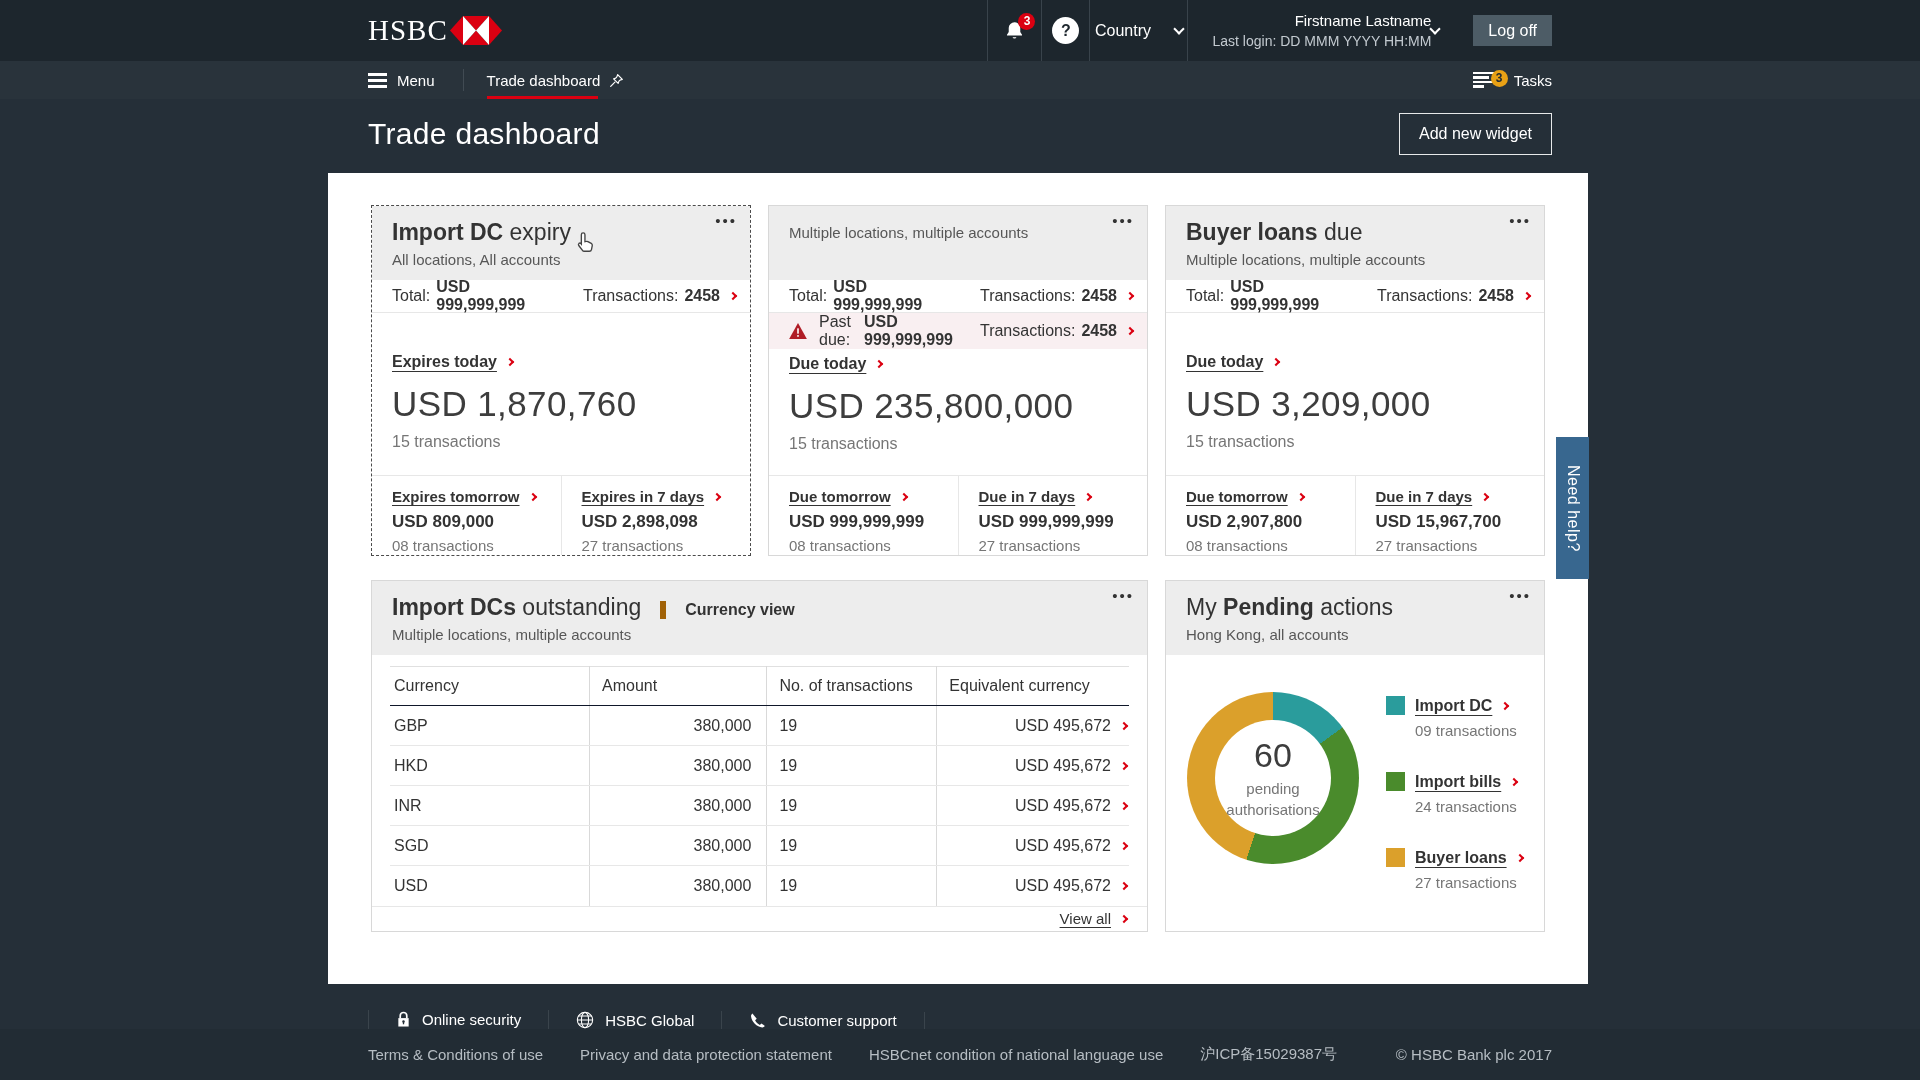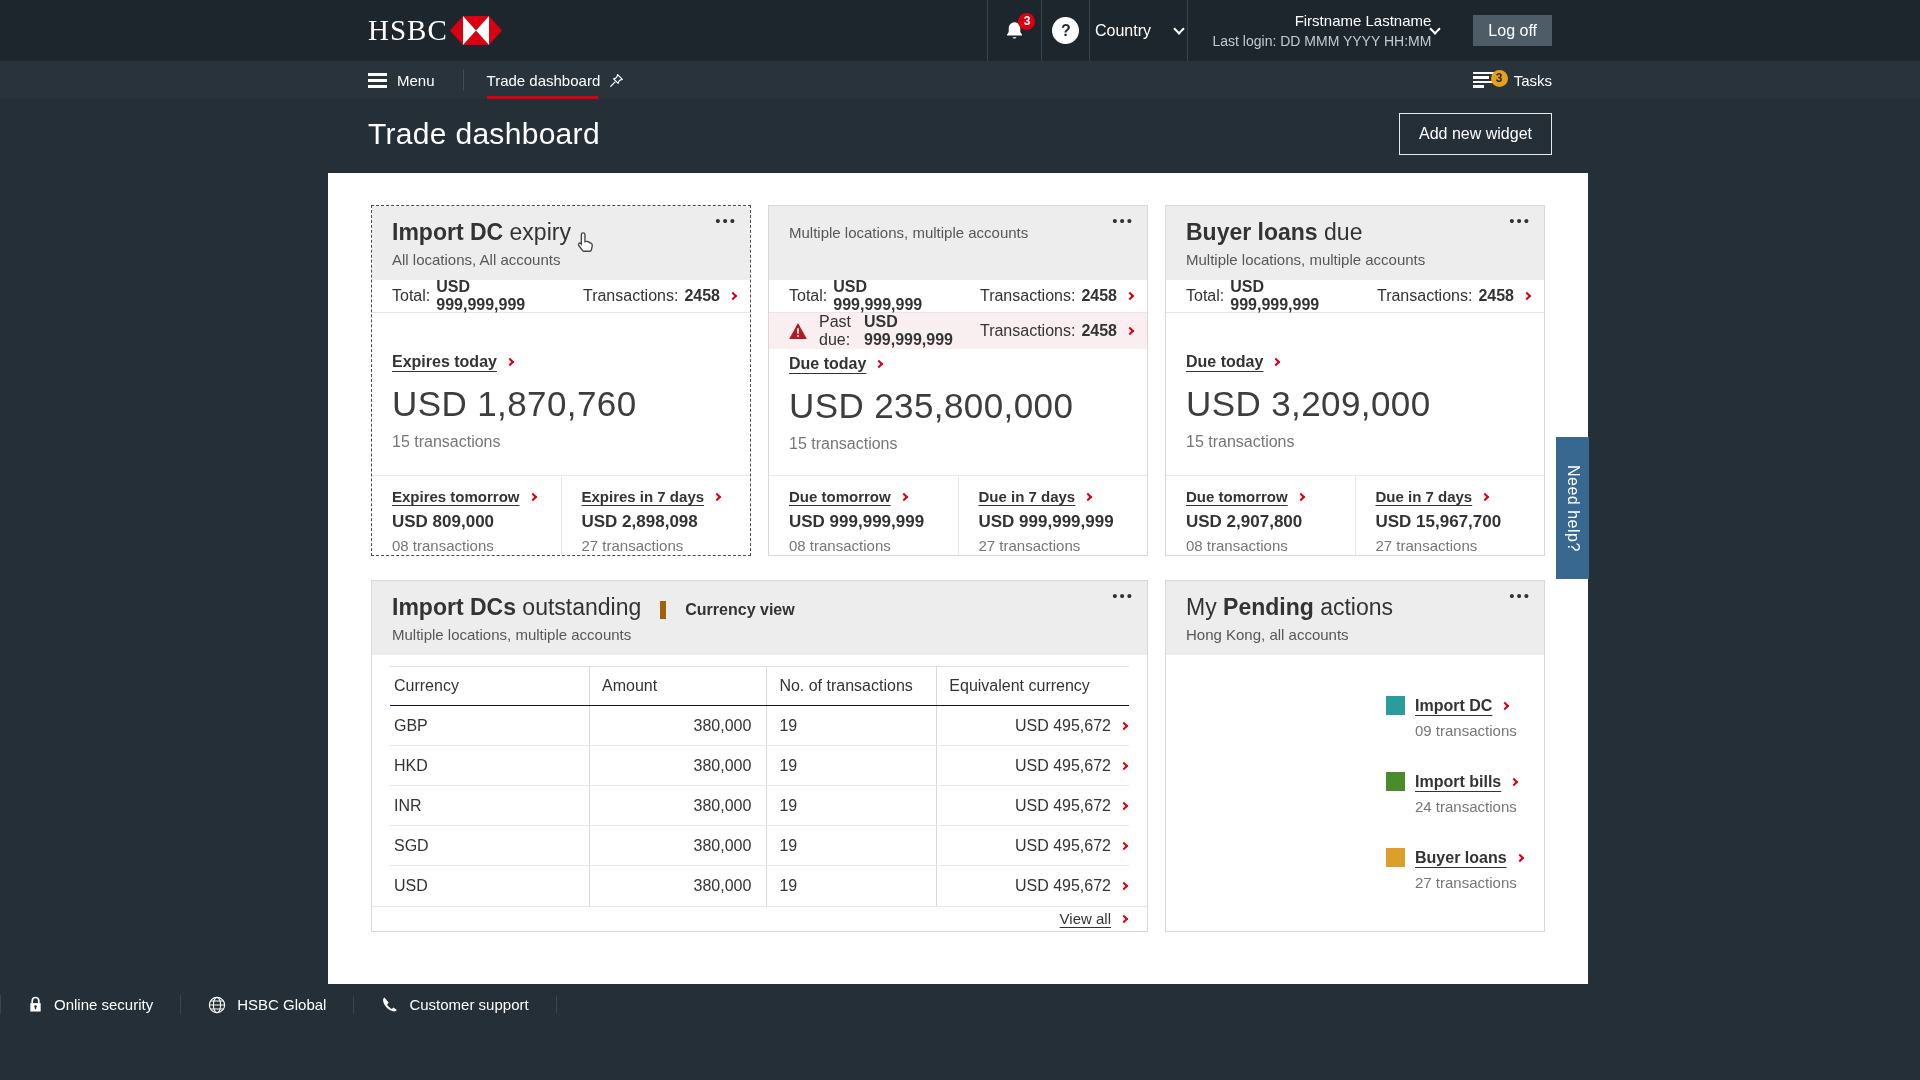--- a/index.html
+++ b/index.html
@@ -147,21 +147,21 @@
   .leg-head u { font-size:16px; font-weight:700; color:#333; text-underline-offset:4px; }
   .leg-trans { font-size:15px; color:#767676; margin-top:7px; margin-left:29px; }
 
   
   .need-help { position:absolute; left:1556px; top:437px; width:33px; height:142px; background:#38678f;
                color:#fff; font-size:16px; writing-mode:vertical-rl; display:flex; align-items:center;
                justify-content:center; cursor:pointer; letter-spacing:.5px; }
   .cursor { position:absolute; left:571px; top:230px; width:27px; height:27px; pointer-events:none; }
 
   
-  .footer-links { height:49px; display:flex; align-items:center; }
+  .footer-links { height:49px; display:flex; align-items:flex-end; padding-left:368px; }
   .flink { display:flex; align-items:center; gap:11px; padding:0 27px; border-right:1px solid #3a444c;
            color:#fff; font-size:15px; cursor:pointer; }
   .flink:first-child { border-left:1px solid #3a444c; }
   .legal { height:51px; background:#222c34; display:flex; align-items:center; padding:0 368px;
            color:#b6bdc3; font-size:15px; }
   .legal-link { margin-right:37px; cursor:pointer; }
   .legal .spacer { flex:1; }
   .copyright { color:#b6bdc3; }
 </style>
 </head>
@@ -482,20 +482,29 @@
           </div>
         </article>
 
         <article class="card">
           <div class="card-head">
             <div class="card-title"><span>My </span><b>Pending</b><span> actions</span></div>
             <div class="card-sub">Hong Kong, all accounts</div>
             <button class="dots">•••</button>
           </div>
           <div class="pend-body">
+            <div class="donut" style="background: conic-gradient(rgb(42, 156, 156) 0deg, rgb(42, 156, 156) 54deg, rgb(74, 139, 44) 54deg, rgb(74, 139, 44) 198deg, rgb(219, 160, 43) 198deg, rgb(219, 160, 43) 360deg);">
+              <div class="donut-hole">
+                <div class="donut-value">60</div>
+                <div class="donut-label">
+                  <div>pending</div>
+                  <div>authorisations</div>
+                </div>
+              </div>
+            </div>
             <div class="legend">
               <div class="leg-item">
                 <span class="leg-head">
                   <i class="swatch" style="background: rgb(42, 156, 156);"></i>
                   <u>Import DC</u>
                   <i class="chev sm"></i>
                 </span>
                 <div class="leg-trans">09 transactions</div>
               </div>
               <div class="leg-item">
@@ -556,14 +565,22 @@
     <div class="flink">
       <span style="display:flex;">
         <svg width="17" height="17" viewBox="0 0 20 20">
           <path d="M4 1.8c-.9.9-1.7 2-1.6 3.1.3 3.1 1.9 6.3 4.4 8.8 2.5 2.5 5.7 4.1 8.8 4.4 1.1.1 2.2-.7 3.1-1.6l-4.1-3.1-1.9 1.9c-2.3-1-4.5-3.2-5.5-5.5l1.9-1.9L4 1.8z" fill="#fff"></path>
         </svg>
       </span>
       <span>Customer support</span>
     </div>
   </footer>
 
+  <footer class="legal">
+    <span class="legal-link">Terms &amp; Conditions of use</span>
+    <span class="legal-link">Privacy and data protection statement</span>
+    <span class="legal-link">HSBCnet condition of national language use</span>
+    <span class="legal-link">沪ICP备15029387号</span>
+    <span class="spacer"></span>
+    <span class="copyright">© HSBC Bank plc 2017</span>
+  </footer>
 
 </div>
 
 </body></html>

